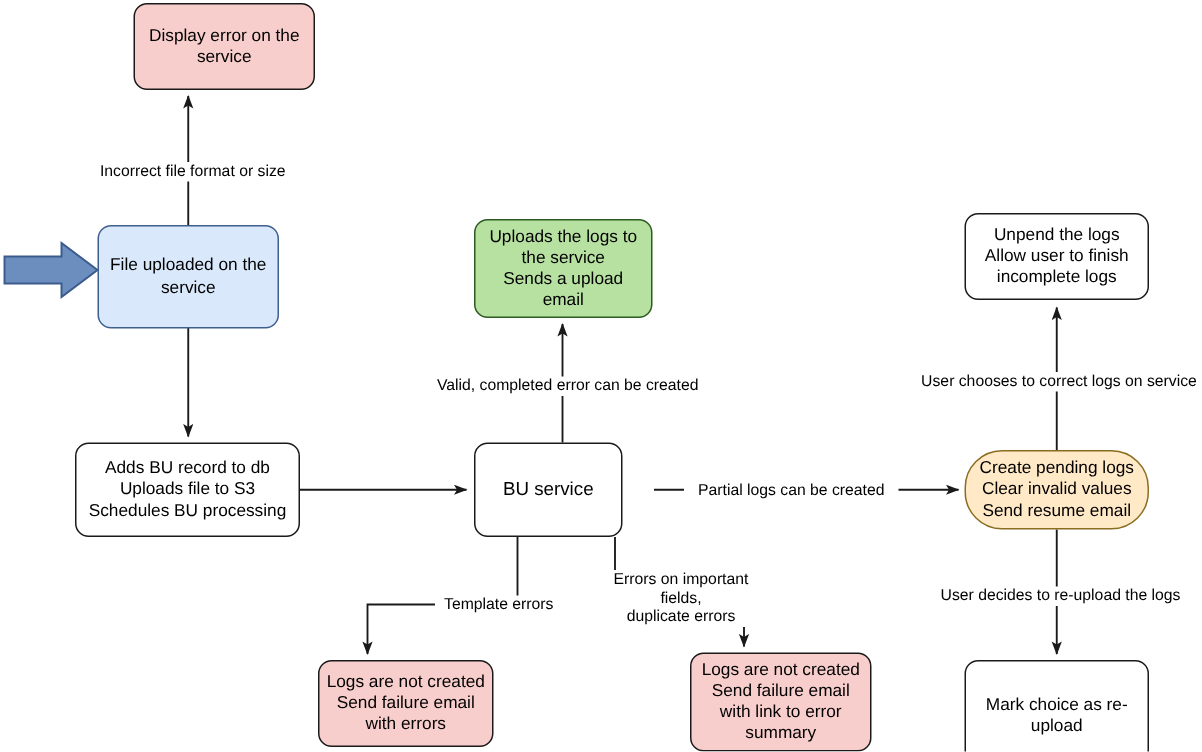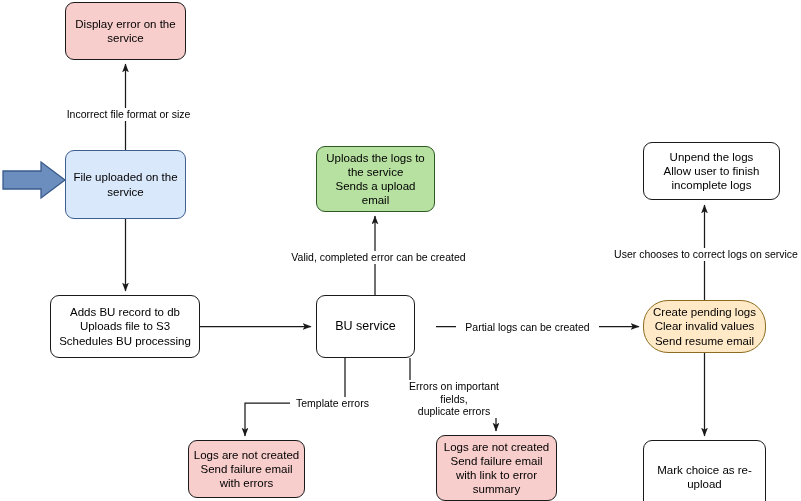--- a/index.html
+++ b/index.html
@@ -6,21 +6,21 @@
   html,body{margin:0;padding:0;background:#ffffff;}
   body{width:801px;height:501px;overflow:hidden;
        font-family:"Liberation Sans","DejaVu Sans",sans-serif;color:#000;}
   #stage{position:relative;width:801px;height:501px;}
   svg#wires{position:absolute;left:0;top:0;width:801px;height:501px;}
   .node{position:absolute;box-sizing:border-box;border:1.3px solid #1a1a1a;
         border-radius:9px;display:flex;align-items:center;justify-content:center;
         text-align:center;line-height:1.22;white-space:pre-line;}
   .n-white{background:#ffffff;}
   .n-blue{background:#DAE8FC;border-color:#3f5f8f;}
-  .n-pink{background:#F8CECC;border-color:#1a1a1a;}
+  .n-pink{background:#F8CECC;border-color:#1a1a1a;margin-left:24px;}
   .n-green{background:#B7E1A1;border-color:#2d5a20;}
   .n-yellow{background:#FFE9C6;border-color:#8a6d1f;}
   .elabel{position:absolute;background:#ffffff;padding:0 2px;
           text-align:center;line-height:1.2;white-space:pre-line;color:#000;}
 </style>
 </head>
 <body>
 
 <div id="stage">
 
@@ -64,21 +64,21 @@
 Uploads file to S3
 Schedules BU processing</div>
 
   <div class="node n-green" style="left:316px; top:146px; width:119px; height:66px; font-size:11.5px;">Uploads the logs to
 the service
 Sends a upload
 email</div>
 
   <div class="node n-white" style="left:316px; top:295px; width:99px; height:63px; font-size:12.5px;">BU service</div>
 
-  <div class="node n-white" style="left:643px; top:142px; width:137px; height:58px; font-size:11.5px;text-align:center;">Unpend the logs
+  <div class="node n-white" style="left:643px; top:142px; width:123px; height:58px; font-size:11.5px;text-align:center;">Unpend the logs
 Allow user to finish
 incomplete logs</div>
 
   <div class="node n-yellow" style="left:643px; top:300px; width:123px; height:53px; font-size:11.5px;border-radius:25px;">Create pending logs
 Clear invalid values
 Send resume email</div>
 
   <div class="node n-pink" style="left:188px; top:440px; width:117px; height:58px; font-size:11.5px;">Logs are not created
 Send failure email
 with errors</div>
@@ -98,14 +98,15 @@
 
   <div class="elabel" style="left:456px; top:321px; width:139px; font-size:10.5px;">Partial logs can be created</div>
 
   <div class="elabel" style="left:608px; top:248px; width:192px; font-size:10.5px;">User chooses to correct logs on service</div>
 
   <div class="elabel" style="left:290px; top:397px; width:81px; font-size:10.5px;">Template errors</div>
 
   <div class="elabel" style="left:393px; top:380px; width:118px; font-size:10.5px;">Errors on important fields,
 duplicate errors</div>
 
+  <div class="elabel" style="left:616px; top:391px; width:178px; font-size:10.5px;">User decides to re-upload the logs</div>
 
 </div>
 
 </body></html>

